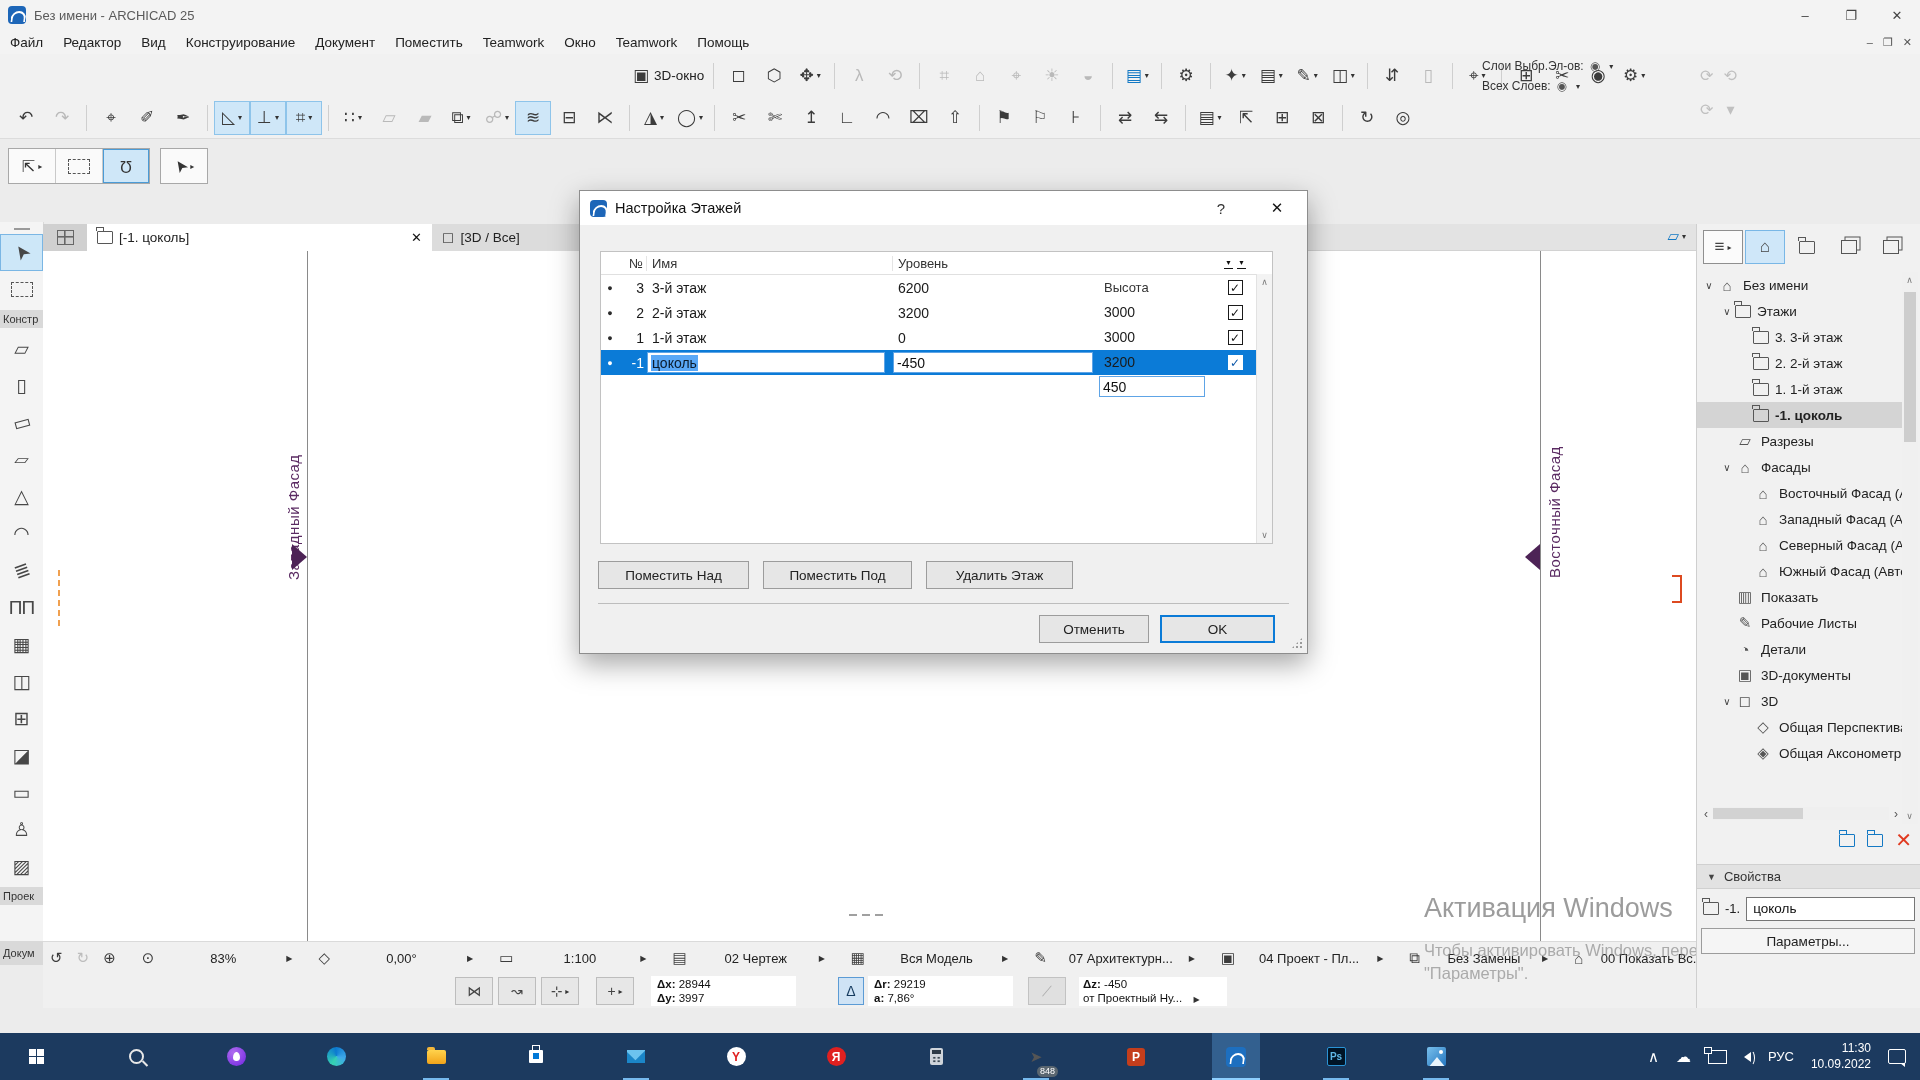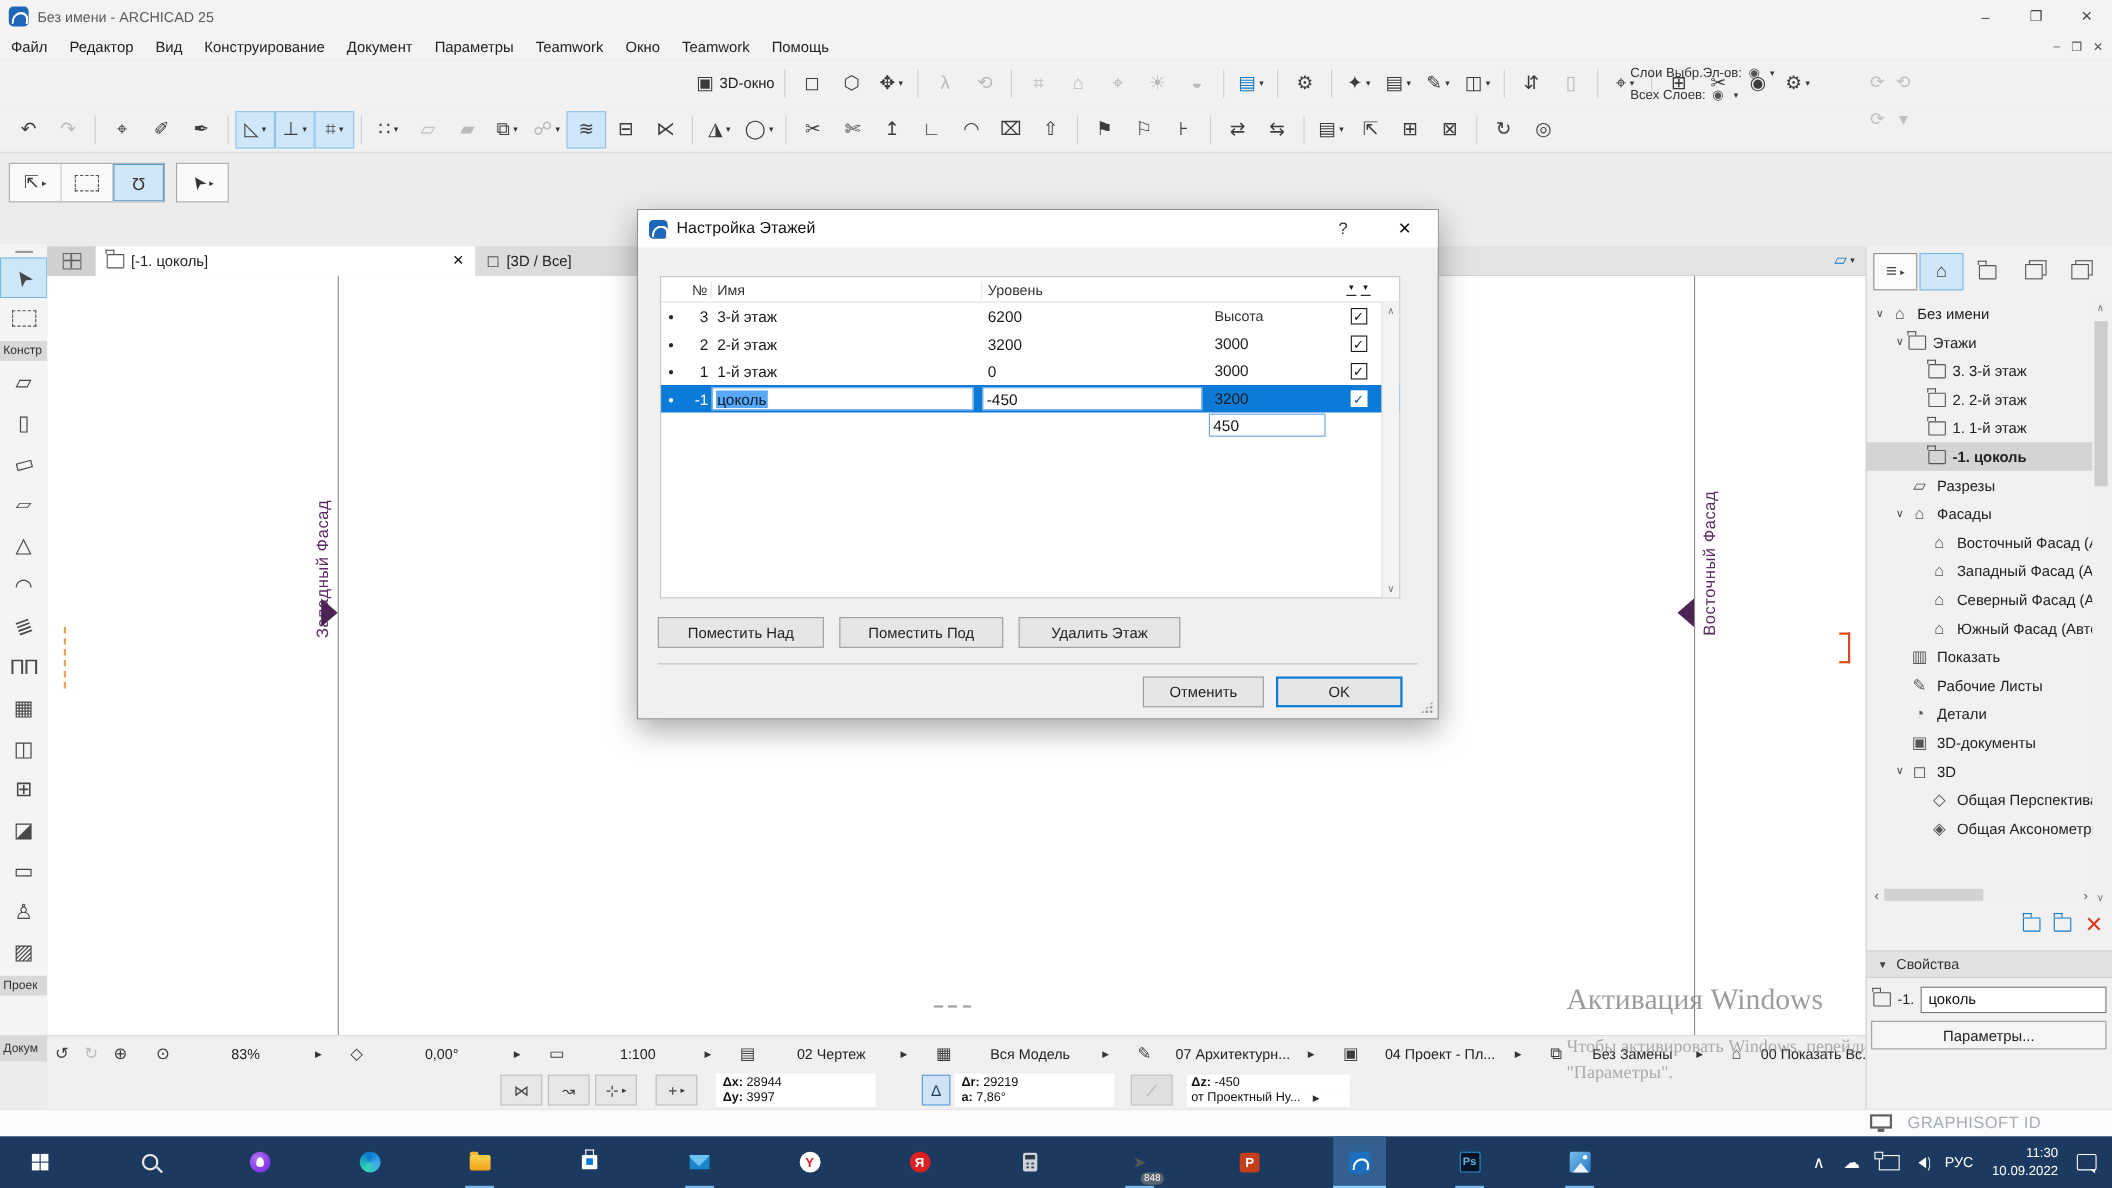--- a/index.html
+++ b/index.html
@@ -154,21 +154,21 @@
   .snapbtn .g{font-size:14px;color:#444;}
   .deltabox{position:absolute;top:3px;width:26px;height:28px;background:#cfe3f5;border:1px solid #5b9bd5;display:flex;align-items:center;justify-content:center;font-size:14px;color:#153a5e;box-sizing:border-box;}
   .tfield{position:absolute;top:2px;height:30px;background:#fff;font-size:11.5px;color:#111;padding:1px 6px;box-sizing:border-box;line-height:1.25;}
   .tfield b{font-weight:bold;}
   .slashbtn{position:absolute;top:3px;width:38px;height:28px;background:#e0e0e0;border:1px solid #c2c2c2;display:flex;align-items:center;justify-content:center;color:#aaa;font-size:14px;box-sizing:border-box;}
   #brandbar{position:absolute;left:0;top:1008px;width:1920px;height:25px;background:#fbfbfb;border-top:1px solid #e3e3e3;}
   .monitor{position:absolute;left:1700px;top:4px;width:20px;height:13px;border:2px solid #5f6368;box-sizing:border-box;}
   .monitor:after{content:"";position:absolute;left:5px;bottom:-5px;width:6px;height:3px;background:#5f6368;}
   #brandtext{position:absolute;left:1734px;top:3px;font-size:15px;color:#a7adb3;letter-spacing:.4px;}
   
-  #watermark{position:absolute;left:1424px;top:893px;z-index:20;pointer-events:none;font-family:Liberation Serif, serif;}
+  #watermark{position:absolute;left:1424px;top:893px;z-index:20;pointer-events:none;}
   #wm1{font-size:27px;color:rgba(118,118,118,.72);}
   #wm2{font-size:16.5px;color:rgba(128,128,128,.62);margin-top:17px;}
   #wm3{font-size:16.5px;color:rgba(128,128,128,.62);margin-top:4px;}
   
   #taskbar{position:absolute;left:0;top:1033px;width:1920px;height:47px;background:#1c3a5f;display:flex;align-items:center;z-index:60;}
   .tb{width:48px;height:47px;display:flex;align-items:center;justify-content:center;position:relative;flex:none;margin-right:52px;}
   .tb:first-child{margin-left:12px;}
   .tb.active{background:#33608f;}
   .run{position:absolute;bottom:0;left:11px;width:26px;height:2.5px;background:#76b9ed;}
   .tb.active .run{left:0;width:48px;background:#8fd0ff;}
@@ -227,21 +227,21 @@
       <span class="wctrl">✕</span>
     </div>
   </div>
 
   <div id="menubar">
       <span class="mitem">Файл</span>
       <span class="mitem">Редактор</span>
       <span class="mitem">Вид</span>
       <span class="mitem">Конструирование</span>
       <span class="mitem">Документ</span>
-      <span class="mitem">Параметры</span>
+      <span class="mitem">Поместить</span>
       <span class="mitem">Teamwork</span>
       <span class="mitem">Окно</span>
       <span class="mitem">Teamwork</span>
       <span class="mitem">Помощь</span>
     </div>
   <div class="docctrls">
     <span class="docctrl">–</span>
     <span class="docctrl">❐</span>
     <span class="docctrl">✕</span>
   </div>
@@ -944,24 +944,20 @@
       </div>
       <div class="snapbtn" style="left: 498px;">
         <span class="g">⊹</span>
         <span class="dd">▸</span>
       </div>
       <div class="snapbtn" style="left: 553px;">
         <span class="g">+</span>
         <span class="dd">▸</span>
       </div>
     </div>
-  <div id="brandbar">
-    <span class="monitor"></span>
-    <span id="brandtext">GRAPHISOFT ID</span>
-  </div>
 
   <div id="watermark">
     <div id="wm1">Активация Windows</div>
     <div id="wm2">Чтобы активировать Windows, перейдите в раздел</div>
     <div id="wm3">"Параметры".</div>
   </div>
 
   <div id="taskbar">
     <div id="tbapps" style="display:flex;align-items:center;height:47px;">
         <div class="tb">

